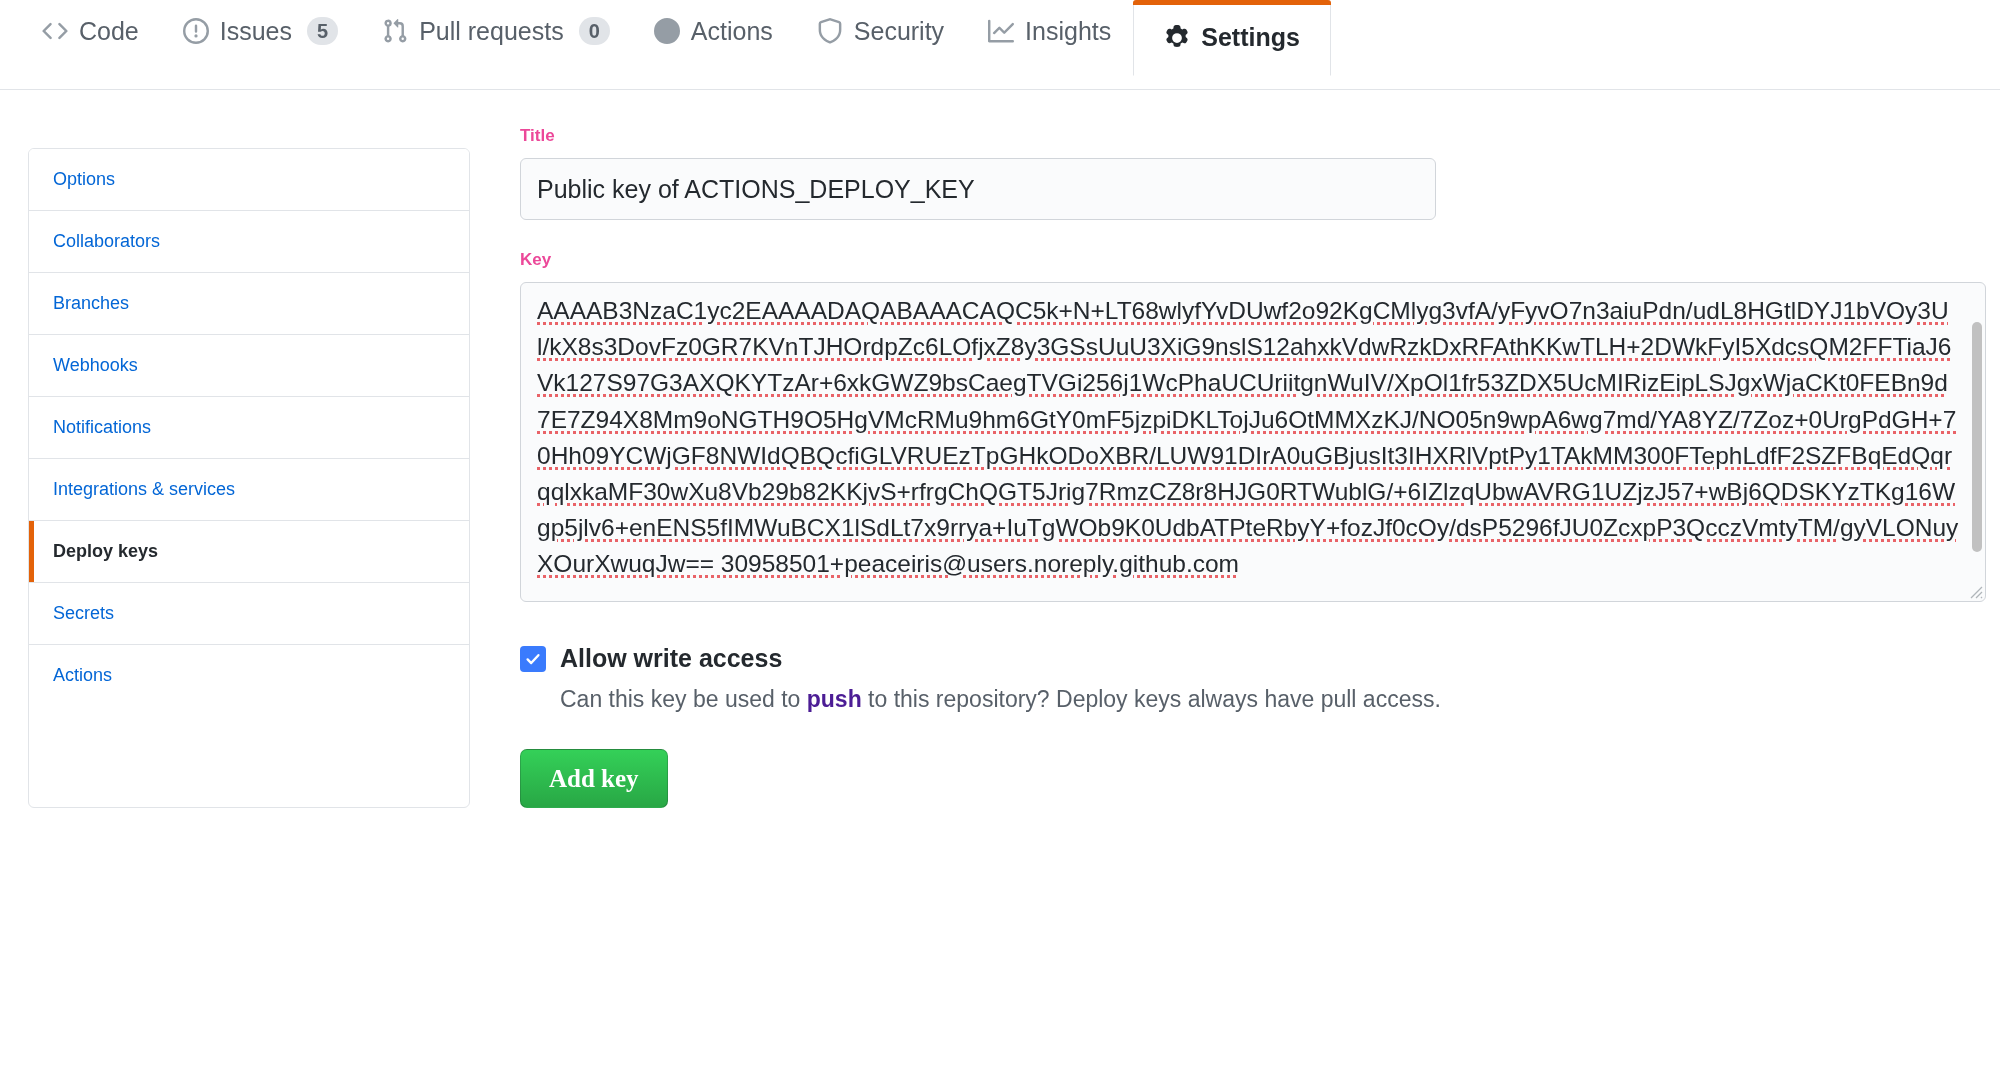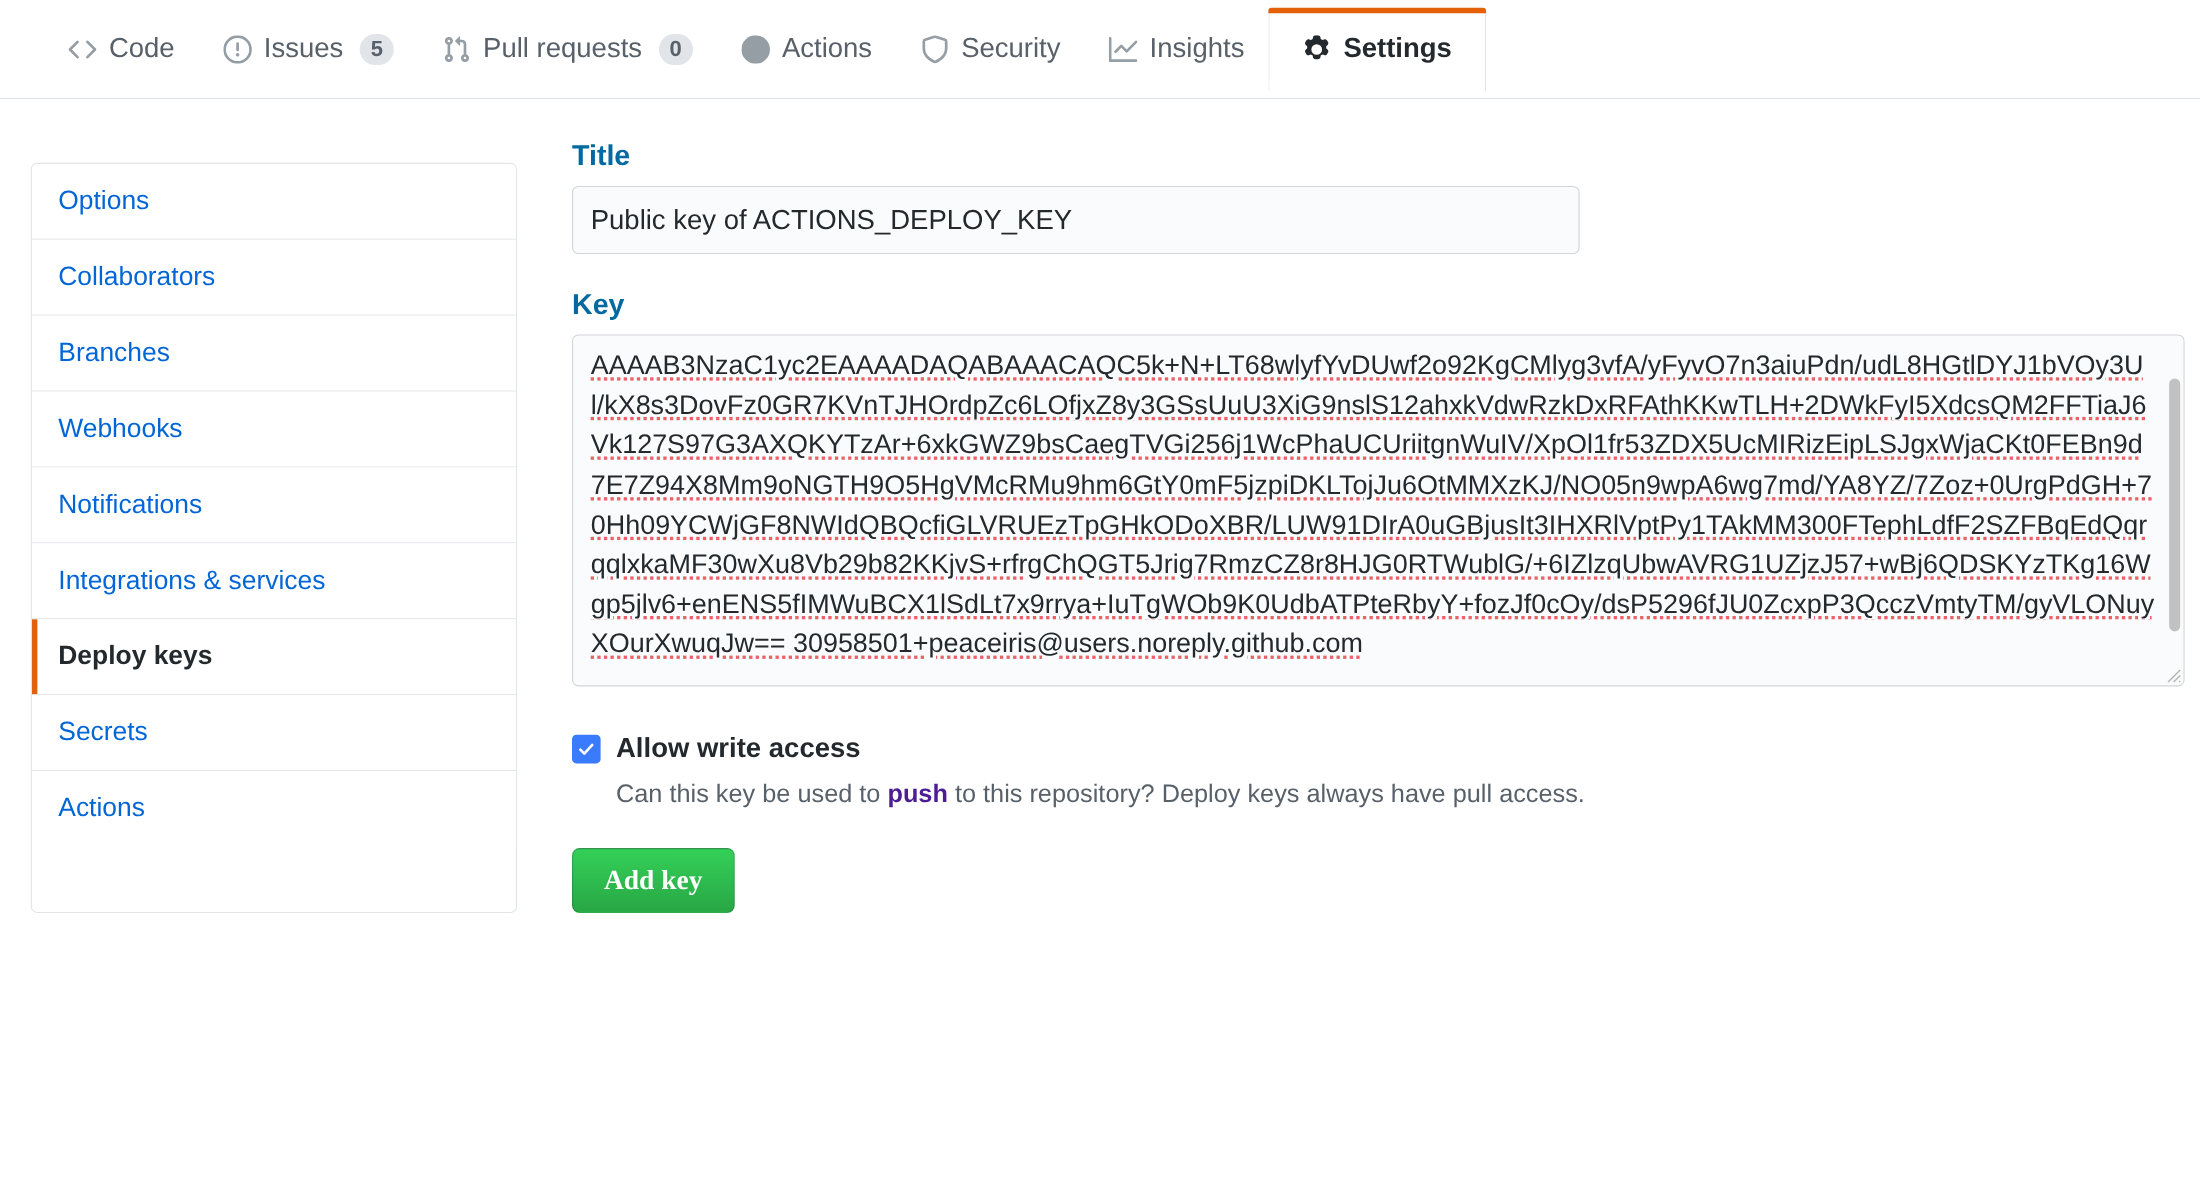--- a/index.html
+++ b/index.html
@@ -15,22 +15,22 @@
     height: 1090px;
     overflow: hidden;
     position: relative;
   }
 
   
   .repo-nav {
     height: 90px;
     border-bottom: 1px solid #e1e4e8;
     display: flex;
-    align-items: center;
-    padding-left: 40px;
+    align-items: flex-start;
+    padding-left: 20px;
     background: #fff;
   }
   .nav-tab {
     display: flex;
     align-items: center;
     gap: 11px;
     height: 62px;
     padding: 0 22px;
     font-size: 25px;
     color: #586069;
@@ -101,21 +101,21 @@
     border: 1px solid #e1e4e8;
     border-radius: 6px;
     overflow: hidden;
     background: #fff;
     margin-top: 22px;
   }
   .menu-item {
     display: block;
     position: relative;
     padding: 20px 0 20px 24px;
-    font-size: 24px;
+    font-size: 18px;
     color: #0366d6;
     border-bottom: 1px solid #e1e4e8;
     cursor: pointer;
     text-decoration: none;
     background: #fff;
   }
   .menu-item:last-child { border-bottom: none; }
   .menu-item.selected {
     color: #24292e;
     font-weight: bold;
@@ -145,25 +145,25 @@
     padding-bottom: 22px;
     border-bottom: 1px solid #e1e4e8;
     margin: 0 0 34px 0;
     letter-spacing: -0.2px;
   }
   .page-title .link-part { color: #0366d6; }
   .page-title .sep { color: #24292e; font-weight: normal; }
   .page-title .current { color: #24292e; }
 
   .field-label {
-    font-size: 26px;
+    font-size: 17px;
     font-weight: bold;
     display: block;
     margin-bottom: 12px;
-    color: #0369a1;
+    color: #ec4899;
   }
   .text-input {
     display: block;
     width: 916px;
     height: 62px;
     padding: 8px 16px;
     font-size: 25px;
     font-family: "Liberation Sans", sans-serif;
     color: #24292e;
     background: #fafbfc;

